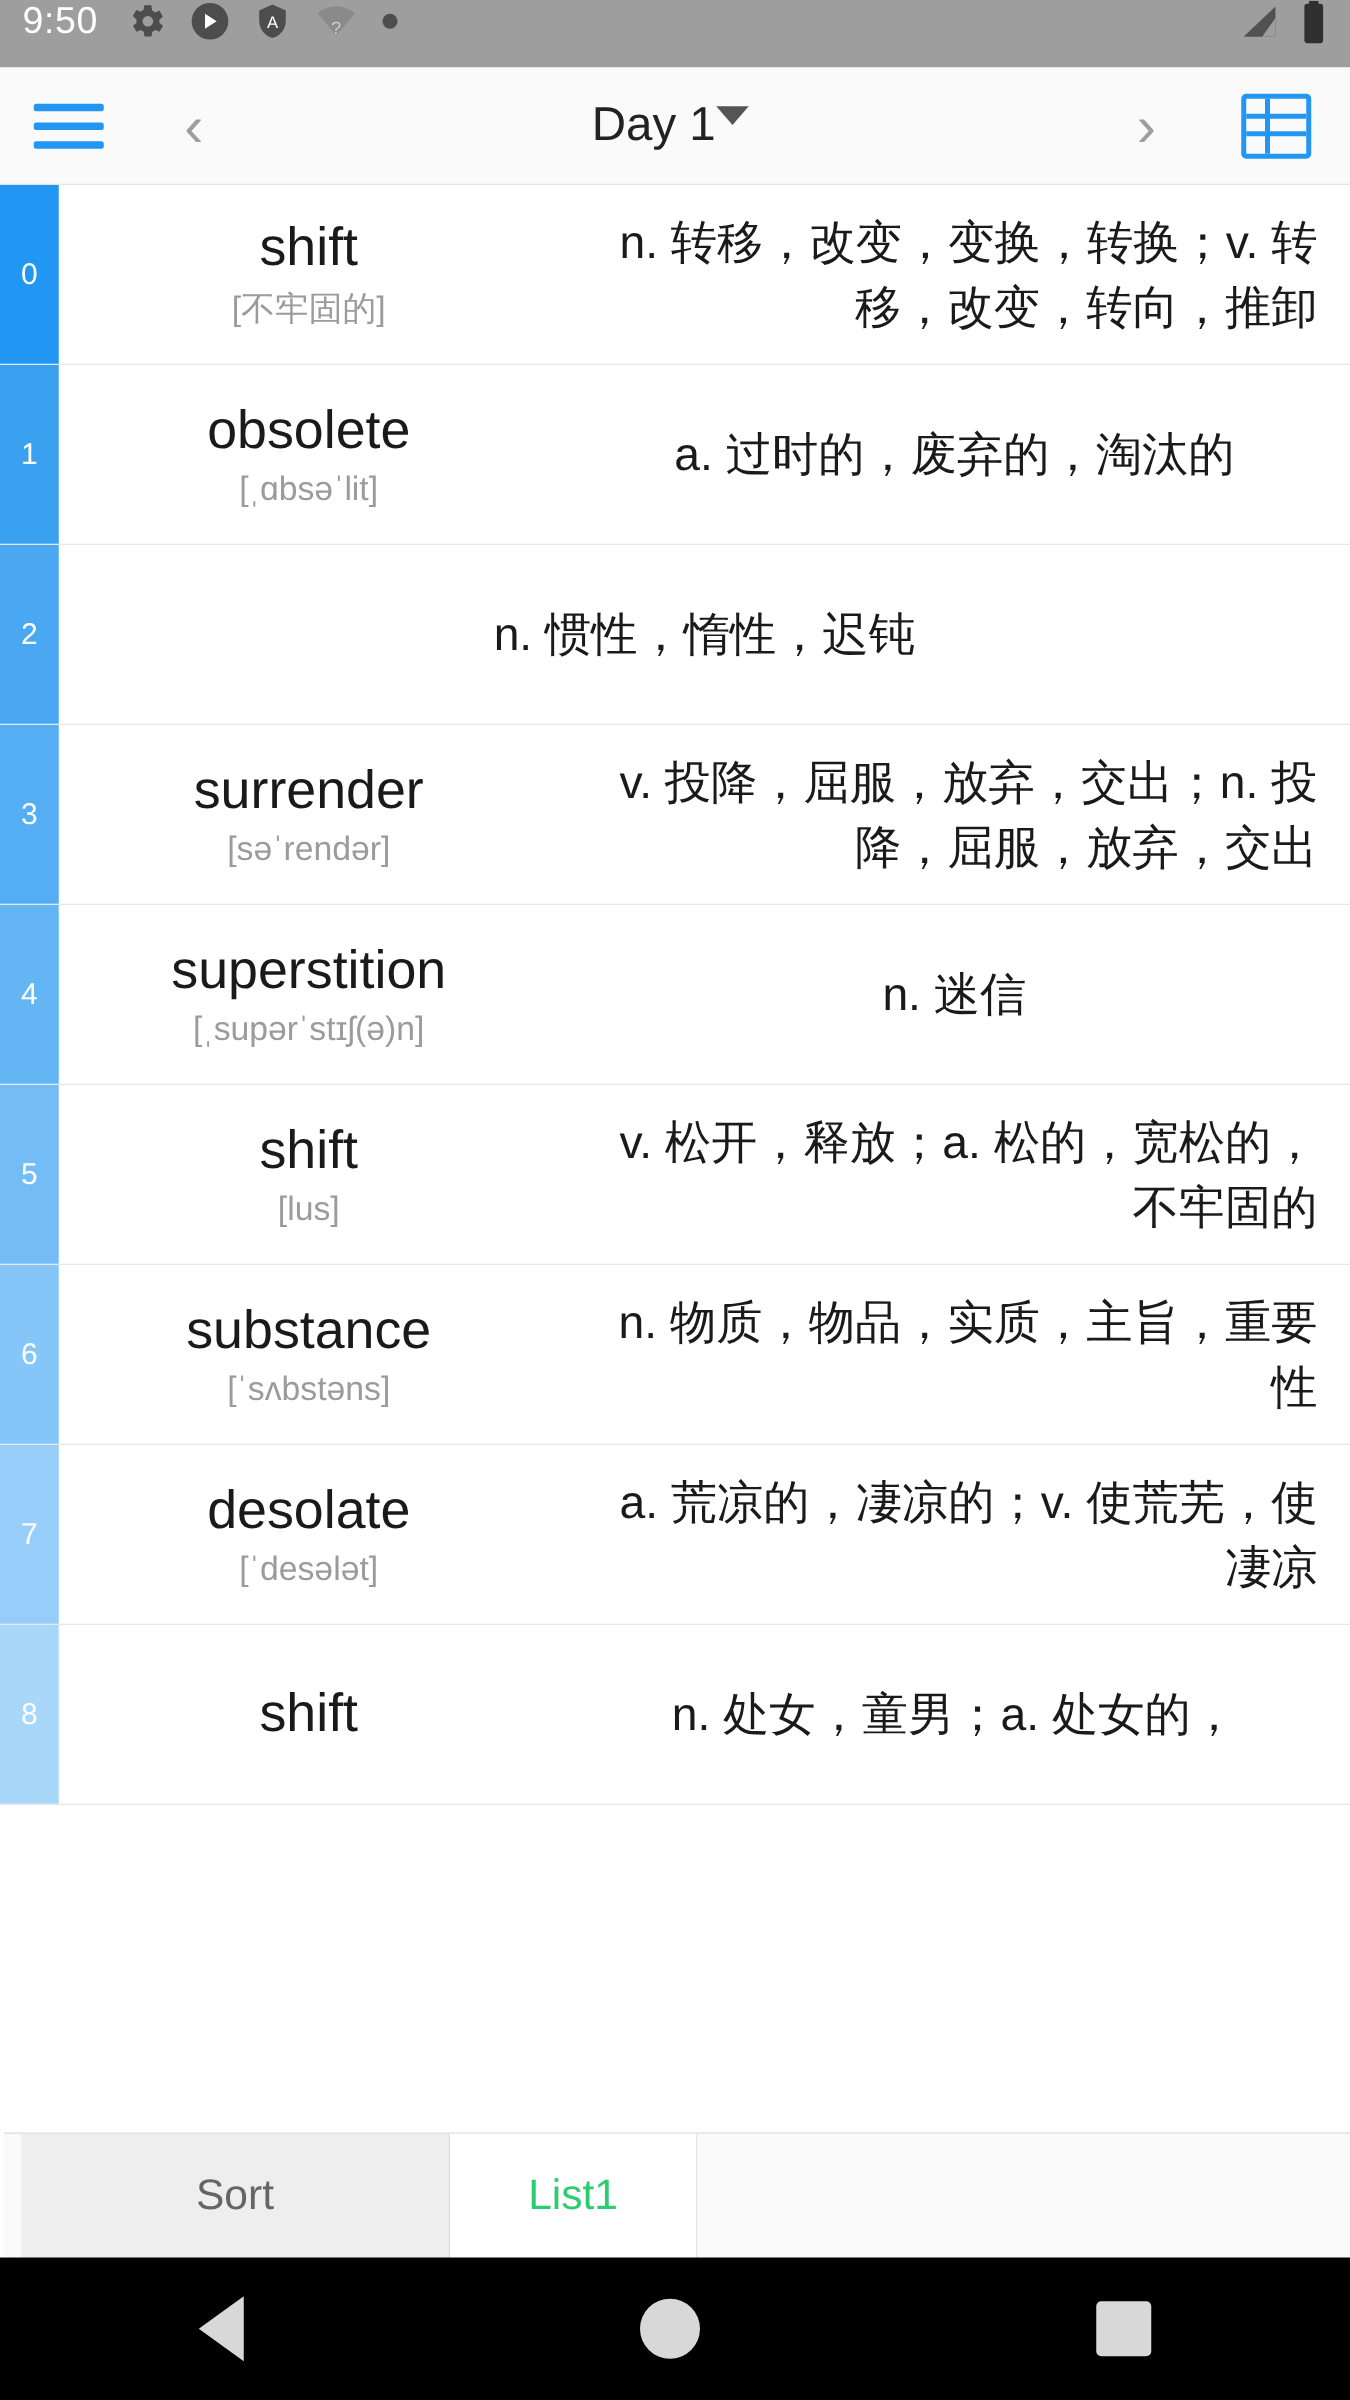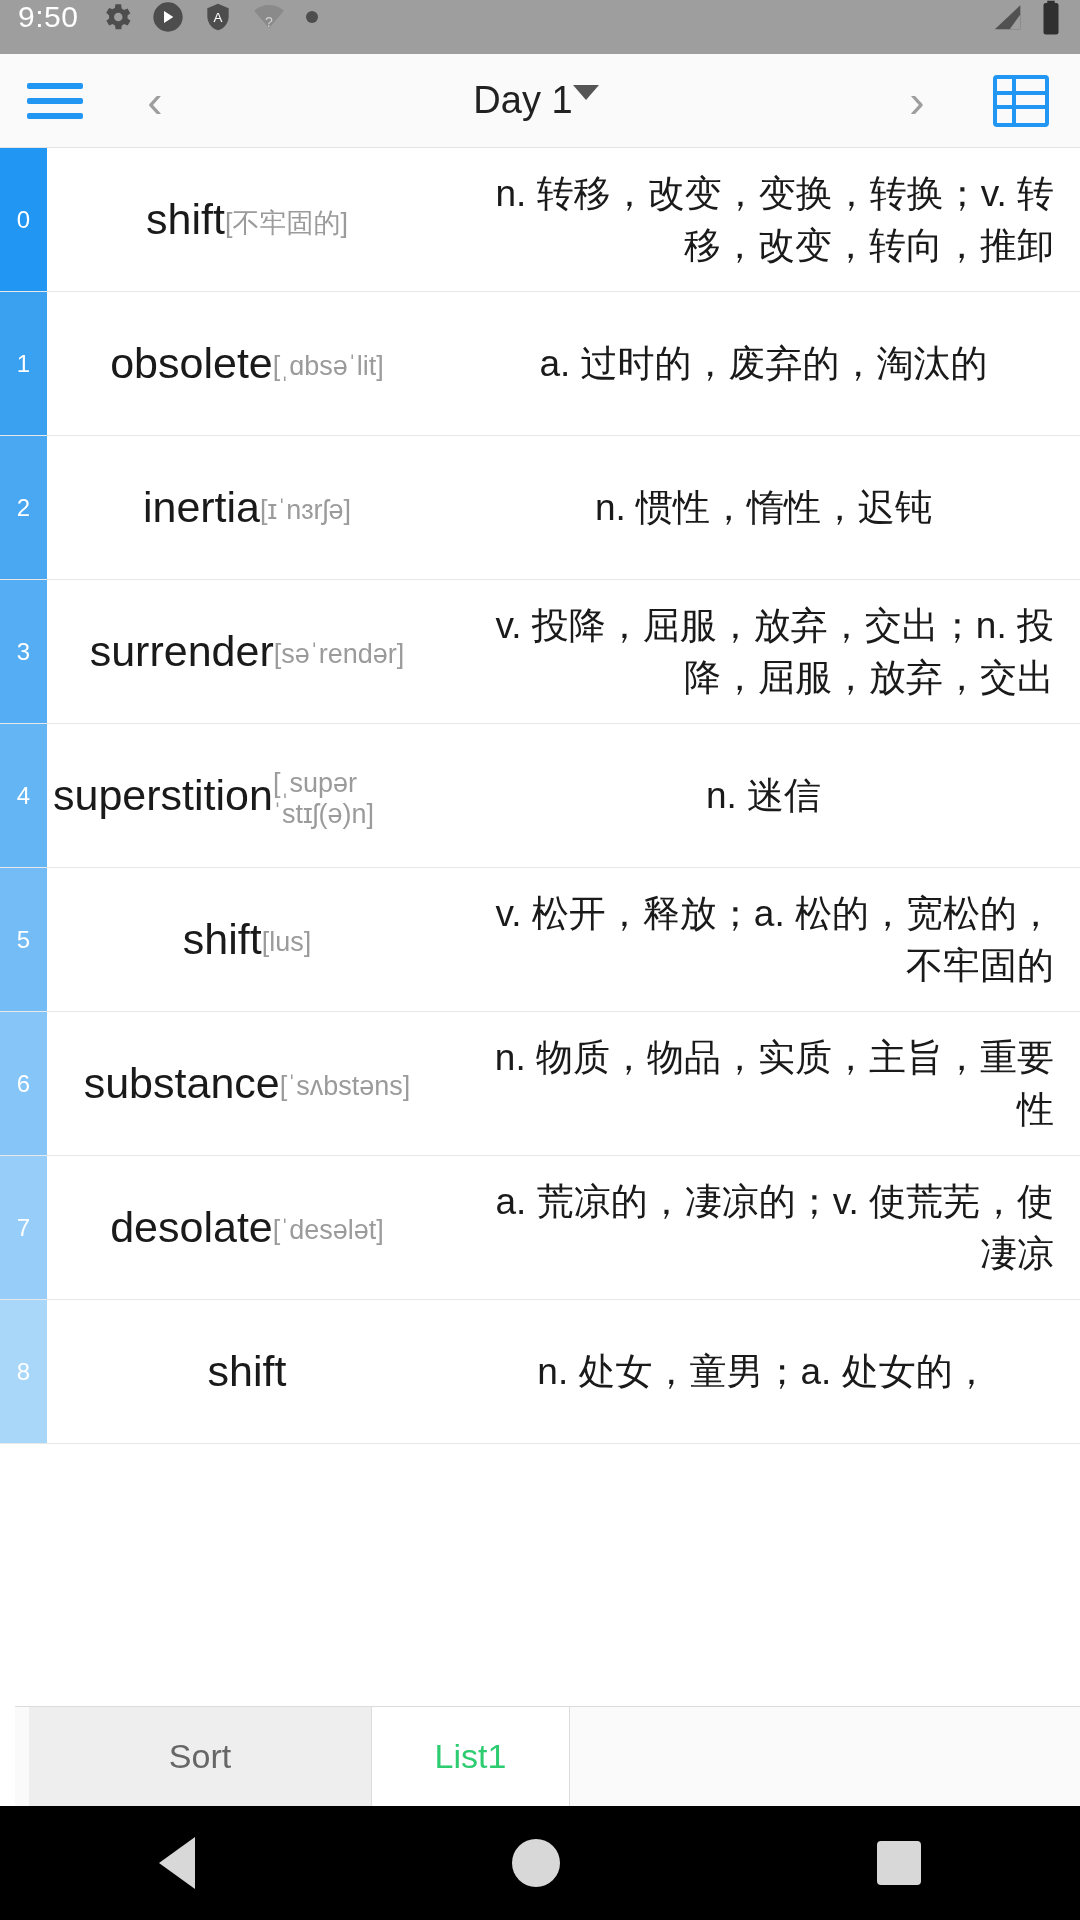--- a/index.html
+++ b/index.html
@@ -43,36 +43,36 @@
   
   .list {
     flex: 1; overflow: hidden; position: relative; background: #ffffff;
   }
   .row { display: flex; align-items: stretch; border-bottom: 1px solid #e8e8e8; background:#fff; }
   .row-index {
     width: 47px; flex: none; color: #ffffff; font-size: 24px;
     display: flex; align-items: center; justify-content: center;
   }
   .row-word {
-    width: 400px; flex: none; display: flex; flex-direction: row;
+    width: 400px; flex: none; display: flex; flex-direction: column;
     align-items: center; justify-content: center; padding: 10px 6px;
   }
   .word { font-size: 43px; color: #1a1a1a; line-height: 1.15; }
   .phon { font-size: 27px; color: #9b9b9b; margin-top: 6px; }
   .row-def {
     flex: 1; display: flex; align-items: center; justify-content: center;
     padding: 12px 26px; text-align: right;
   }
   .def { font-size: 37px; color: #1a1a1a; line-height: 1.38; }
 
   
   .tabbar {
     height: 100px; flex: none; background: #fafafa;
     display: flex; align-items: stretch; border-top: 1px solid #dcdcdc;
-    position: absolute; left: 15px; right: 0; bottom: 114px; z-index: 5; padding-left: 14px;
+    position: absolute; left: 3px; right: 0; bottom: 114px; z-index: 5; padding-left: 14px;
   }
   .tab {
     display: flex; align-items: center; justify-content: center;
     font-size: 34px; color: #666666;
   }
   .tab.sort { width: 343px; background: #eeeeee; border-right: 1px solid #dcdcdc; }
   .tab.list1 { width: 198px; background: #ffffff; color: #2ecc71; border-right: 1px solid #dcdcdc; }
   .tab.filler { flex: 1; background: #fafafa; }
 
   
@@ -175,24 +175,20 @@
         <div class="row-word">
           <div class="word">obsolete</div>
           <div class="phon">[ˌɑbsəˈlit]</div>
         </div>
         <div class="row-def">
           <div class="def">a. 过时的，废弃的，淘汰的</div>
         </div>
       </div>
       <div class="row" style="height: 144px;">
         <div class="row-index" style="background: rgb(74, 168, 242);">2</div>
-        <div class="row-word">
-          <div class="word">inertia</div>
-          <div class="phon">[ɪˈnɜrʃə]</div>
-        </div>
         <div class="row-def">
           <div class="def">n. 惯性，惰性，迟钝</div>
         </div>
       </div>
       <div class="row" style="height: 144px;">
         <div class="row-index" style="background: rgb(85, 174, 243);">3</div>
         <div class="row-word">
           <div class="word">surrender</div>
           <div class="phon">[səˈrendər]</div>
         </div>

